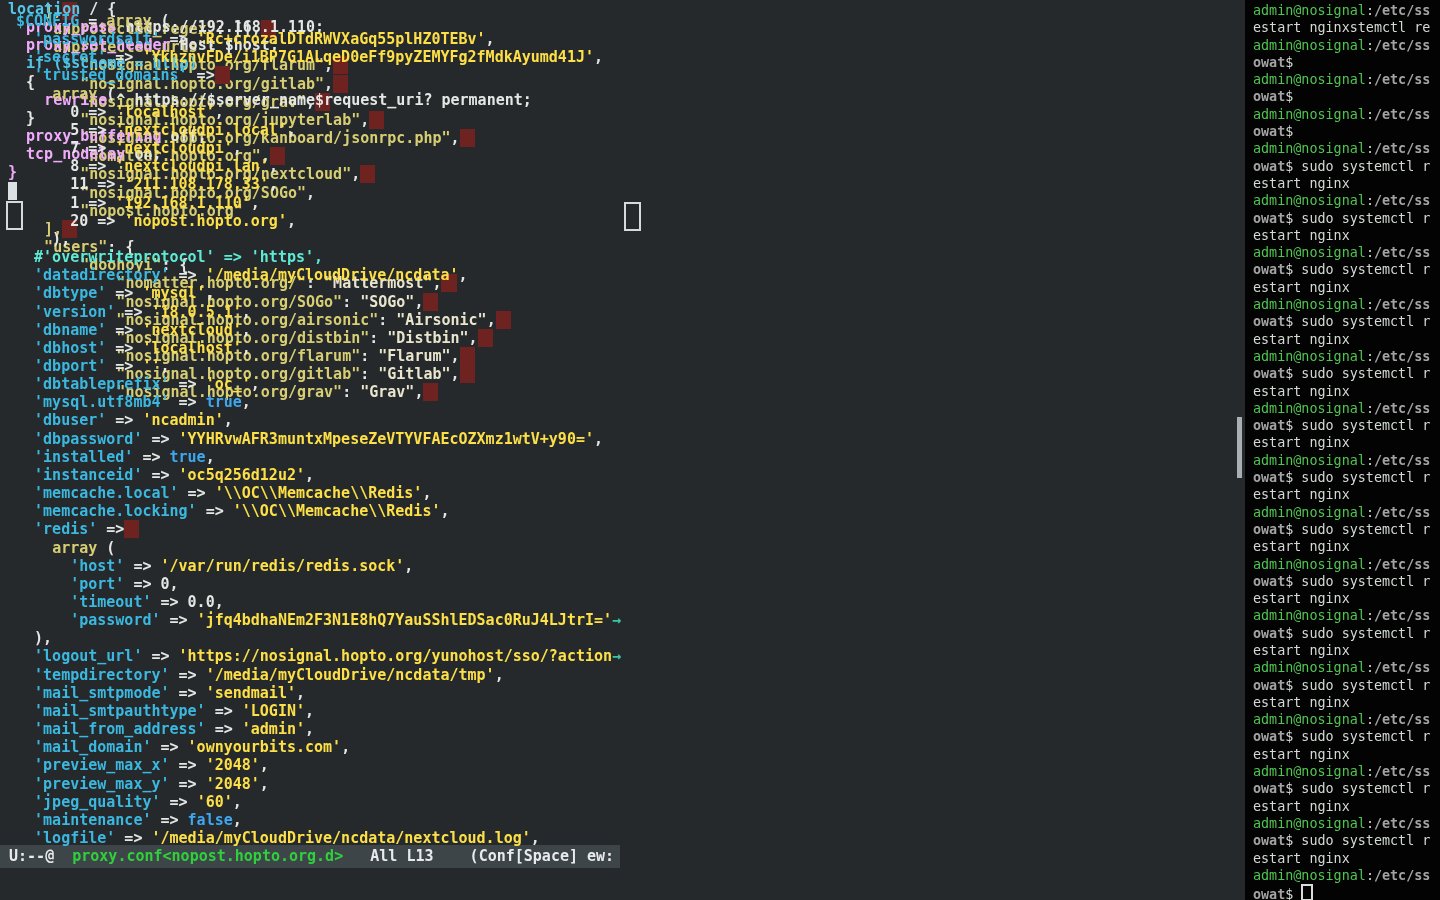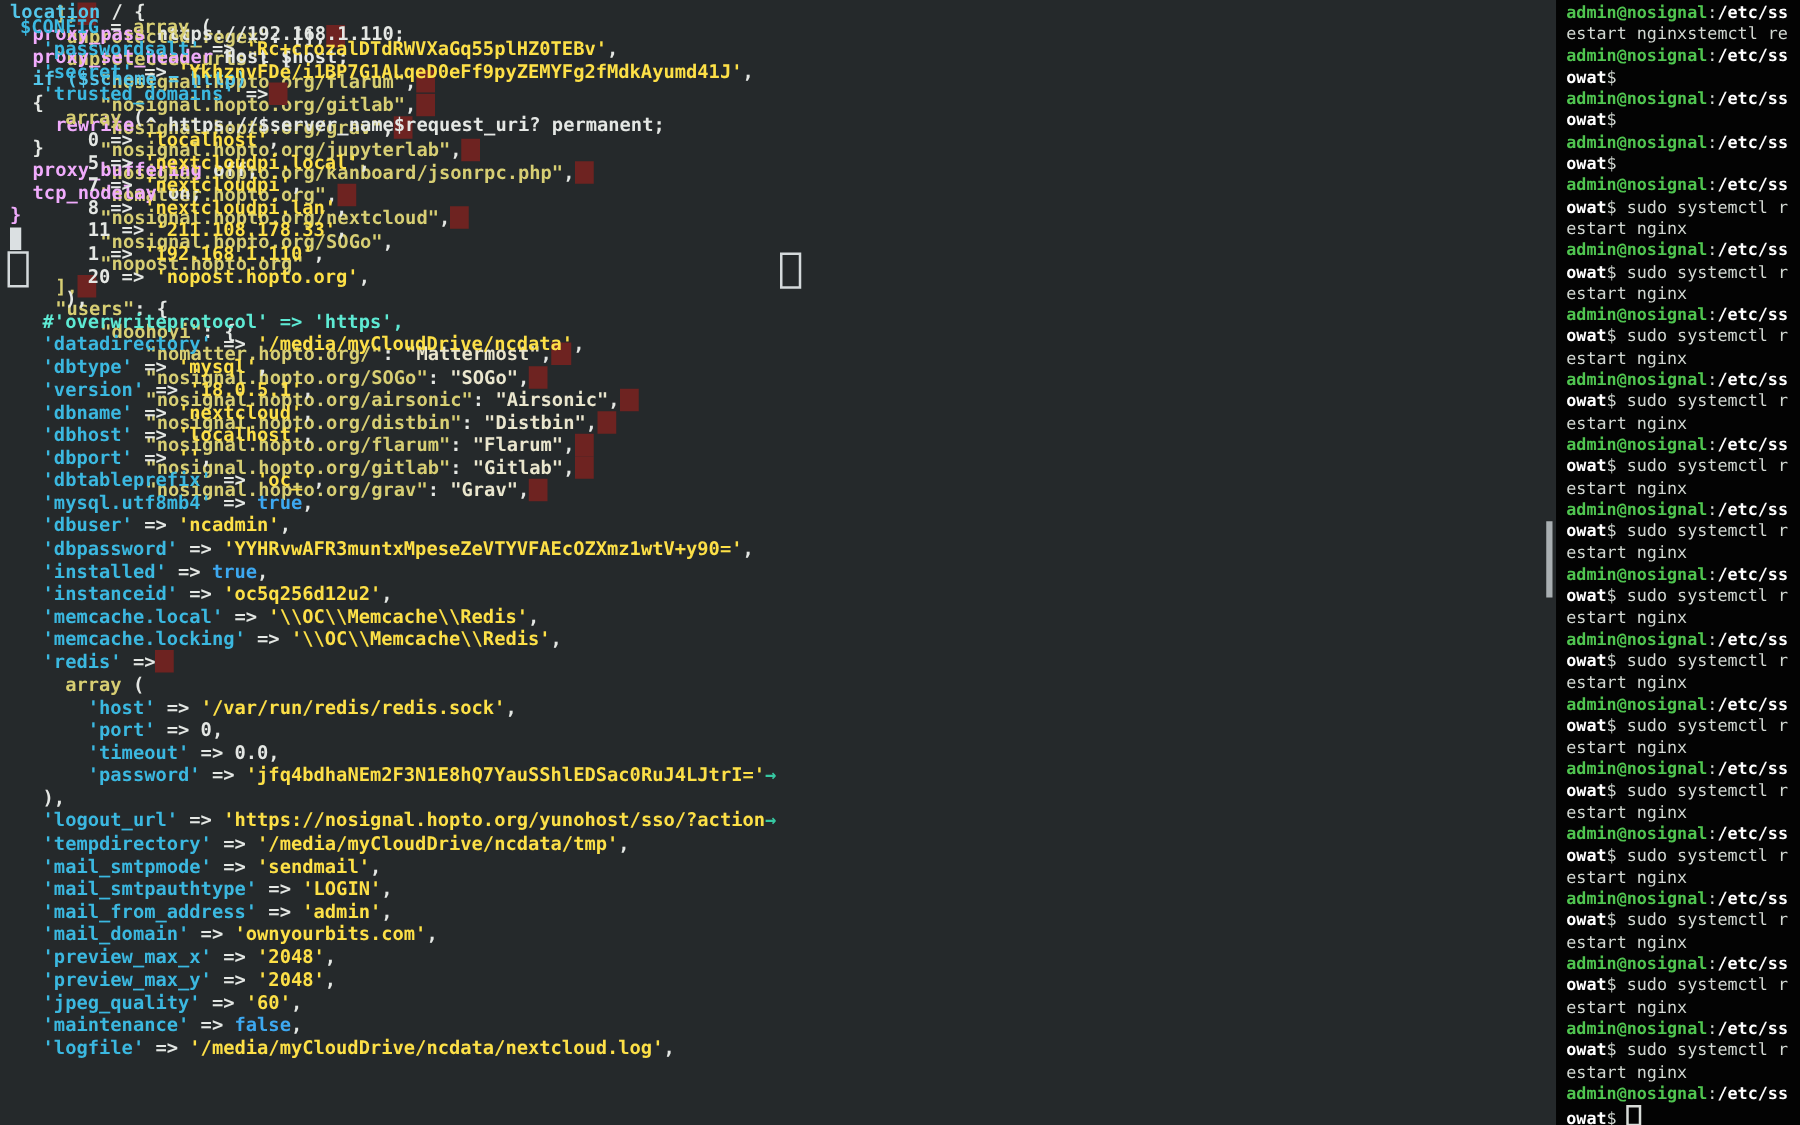--- a/index.html
+++ b/index.html
@@ -34,37 +34,40 @@
   .mf{color:#2fc452;}        
   .mt{color:#e8ebec;}        
   .mfb{color:#2ed13b;}       
   .gbox{position:absolute;width:13px;height:25px;border:2px solid #d5dadc;background:transparent;}
   #gbox-conf{left:6px;top:201px;}
   #gbox-php{left:624px;top:202px;}
   #sthumb{position:absolute;left:1237px;top:417px;width:5px;height:61px;background:#a9afb2;z-index:5;}
   
   .term{position:absolute;left:1245px;top:0;width:195px;height:900px;background:#030303;overflow:hidden;}
   .term pre{font-weight:normal;font-size:13.4px;line-height:17.3px;color:#d3d9d3;padding:2px 0 0 8px;}
-  .tg{color:#50c550;font-weight:bold;}
-  .tb{color:#ffffff;font-weight:bold;}
+  .tg{color:#50c550;font-weight:normal;}
+  .tb{color:#a3a3a3;font-weight:bold;}
   .tx{color:#d3d9d3;}
   .hc{display:inline-block;width:8px;height:13px;border:2px solid #d8dcd8;vertical-align:-2px;}
 </style>
 </head>
 <body>
 
 <div class="emacs">
   <div class="win">
     <pre id="w-conf"><div><span class="k">    ],</span><span class="ws"> </span></div><div><span class="k">    "unprotected_regex"</span><span class="p">: [],</span><span class="ws"> </span></div><div><span class="k">    "unprotected_urls"</span><span class="p">: [</span></div><div><span class="k">        "nosignal.hopto.org/flarum"</span><span class="p">,</span><span class="ws"> </span></div><div><span class="k">        "nosignal.hopto.org/gitlab"</span><span class="p">,</span><span class="ws"> </span></div><div><span class="k">        "nosignal.hopto.org/grav"</span><span class="p">,</span><span class="ws"> </span></div><div><span class="k">        "nosignal.hopto.org/jupyterlab"</span><span class="p">,</span><span class="ws"> </span></div><div><span class="k">        "nosignal.hopto.org/kanboard/jsonrpc.php"</span><span class="p">,</span><span class="ws"> </span></div><div><span class="k">        "nomatter.hopto.org"</span><span class="p">,</span><span class="ws"> </span></div><div><span class="k">        "nosignal.hopto.org/nextcloud"</span><span class="p">,</span><span class="ws"> </span></div><div><span class="k">        "nosignal.hopto.org/SOGo"</span><span class="p">,</span></div><div><span class="k">        "nopost.hopto.org"</span></div><div><span class="k">    ],</span><span class="ws"> </span></div><div><span class="k">    "users"</span><span class="p">: {</span></div><div><span class="k">        "doohoyi"</span><span class="p">: {</span></div><div><span class="k">            "nomatter.hopto.org/"</span><span class="p">: </span><span class="v">"Mattermost"</span><span class="p">,</span><span class="ws"> </span></div><div><span class="k">            "nosignal.hopto.org/SOGo"</span><span class="p">: </span><span class="v">"SOGo"</span><span class="p">,</span><span class="ws"> </span></div><div><span class="k">            "nosignal.hopto.org/airsonic"</span><span class="p">: </span><span class="v">"Airsonic"</span><span class="p">,</span><span class="ws"> </span></div><div><span class="k">            "nosignal.hopto.org/distbin"</span><span class="p">: </span><span class="v">"Distbin"</span><span class="p">,</span><span class="ws"> </span></div><div><span class="k">            "nosignal.hopto.org/flarum"</span><span class="p">: </span><span class="v">"Flarum"</span><span class="p">,</span><span class="ws"> </span></div><div><span class="k">            "nosignal.hopto.org/gitlab"</span><span class="p">: </span><span class="v">"Gitlab"</span><span class="p">,</span><span class="ws"> </span></div><div><span class="k">            "nosignal.hopto.org/grav"</span><span class="p">: </span><span class="v">"Grav"</span><span class="p">,</span><span class="ws"> </span></div></pre>
   </div>
   <div class="gbox" id="gbox-conf"></div>
 
   <div class="win">
     <pre id="w-proxy"><div><span class="cy">location</span><span class="p"> / {</span></div><div><span class="p">  </span><span class="o">proxy_pass</span><span class="p"> https://192.168.1.110;</span></div><div><span class="p">  </span><span class="o">proxy_set_header</span><span class="p"> Host $host;</span></div><div><span class="p"></span></div><div><span class="cy">  if ($scheme = http)</span></div><div><span class="p">  {</span></div><div><span class="p">    </span><span class="o">rewrite</span><span class="p"> ^ https://$server_name$request_uri? permanent;</span></div><div><span class="p">  }</span></div><div><span class="p"></span></div><div><span class="p">  </span><span class="o">proxy_buffering</span><span class="p"> off;</span></div><div><span class="p">  </span><span class="o">tcp_nodelay</span><span class="p"> on;</span></div><div><span class="o">}</span></div><div><span class="cur"> </span></div></pre>
   </div>
+  <div class="ml" id="ml-proxy">
+      <pre><div><span class="mt"> U:--@  </span><span class="mfb">proxy.conf&lt;nopost.hopto.org.d&gt;</span><span class="mt">   All L13    (Conf[Space] ew:</span></div></pre>
+    </div>
 
   <div class="win">
     <pre id="w-php"><div><span class="pk">$CONFIG</span><span class="p"> = </span><span class="k">array</span><span class="p"> (</span></div><div><span class="p">  </span><span class="pk">'passwordsalt'</span><span class="p"> =&gt; </span><span class="ps">'Rc+crozalDTdRWVXaGq55plHZ0TEBv'</span><span class="p">,</span></div><div><span class="p">  </span><span class="pk">'secret'</span><span class="p"> =&gt; </span><span class="ps">'YkhznvFDe/i1BP7G1ALqeD0eFf9pyZEMYFg2fMdkAyumd41J'</span><span class="p">,</span></div><div><span class="p">  </span><span class="pk">'trusted_domains'</span><span class="p"> =&gt;</span><span class="ws"> </span></div><div><span class="p">    </span><span class="k">array</span><span class="p"> (</span></div><div><span class="p">      0 =&gt; </span><span class="ps">'localhost'</span><span class="p">,</span></div><div><span class="p">      5 =&gt; </span><span class="ps">'nextcloudpi.local'</span><span class="p">,</span></div><div><span class="p">      7 =&gt; </span><span class="ps">'nextcloudpi'</span><span class="p">,</span></div><div><span class="p">      8 =&gt; </span><span class="ps">'nextcloudpi.lan'</span><span class="p">,</span></div><div><span class="p">      11 =&gt; </span><span class="ps">'211.108.178.33'</span><span class="p">,</span></div><div><span class="p">      1 =&gt; </span><span class="ps">'192.168.1.110'</span><span class="p">,</span></div><div><span class="p">      20 =&gt; </span><span class="ps">'nopost.hopto.org'</span><span class="p">,</span></div><div><span class="p">    ),</span></div><div><span class="cm">  #'overwriteprotocol' =&gt; 'https',</span></div><div><span class="p">  </span><span class="pk">'datadirectory'</span><span class="p"> =&gt; </span><span class="ps">'/media/myCloudDrive/ncdata'</span><span class="p">,</span></div><div><span class="p">  </span><span class="pk">'dbtype'</span><span class="p"> =&gt; </span><span class="ps">'mysql'</span><span class="p">,</span></div><div><span class="p">  </span><span class="pk">'version'</span><span class="p"> =&gt; </span><span class="ps">'18.0.5.1'</span><span class="p">,</span></div><div><span class="p">  </span><span class="pk">'dbname'</span><span class="p"> =&gt; </span><span class="ps">'nextcloud'</span><span class="p">,</span></div><div><span class="p">  </span><span class="pk">'dbhost'</span><span class="p"> =&gt; </span><span class="ps">'localhost'</span><span class="p">,</span></div><div><span class="p">  </span><span class="pk">'dbport'</span><span class="p"> =&gt; </span><span class="ps">''</span><span class="p">,</span></div><div><span class="p">  </span><span class="pk">'dbtableprefix'</span><span class="p"> =&gt; </span><span class="ps">'oc_'</span><span class="p">,</span></div><div><span class="p">  </span><span class="pk">'mysql.utf8mb4'</span><span class="p"> =&gt; </span><span class="bl">true</span><span class="p">,</span></div><div><span class="p">  </span><span class="pk">'dbuser'</span><span class="p"> =&gt; </span><span class="ps">'ncadmin'</span><span class="p">,</span></div><div><span class="p">  </span><span class="pk">'dbpassword'</span><span class="p"> =&gt; </span><span class="ps">'YYHRvwAFR3muntxMpeseZeVTYVFAEcOZXmz1wtV+y90='</span><span class="p">,</span></div><div><span class="p">  </span><span class="pk">'installed'</span><span class="p"> =&gt; </span><span class="bl">true</span><span class="p">,</span></div><div><span class="p">  </span><span class="pk">'instanceid'</span><span class="p"> =&gt; </span><span class="ps">'oc5q256d12u2'</span><span class="p">,</span></div><div><span class="p">  </span><span class="pk">'memcache.local'</span><span class="p"> =&gt; </span><span class="ps">'\\OC\\Memcache\\Redis'</span><span class="p">,</span></div><div><span class="p">  </span><span class="pk">'memcache.locking'</span><span class="p"> =&gt; </span><span class="ps">'\\OC\\Memcache\\Redis'</span><span class="p">,</span></div><div><span class="p">  </span><span class="pk">'redis'</span><span class="p"> =&gt;</span><span class="ws"> </span></div><div><span class="p">    </span><span class="k">array</span><span class="p"> (</span></div><div><span class="p">      </span><span class="pk">'host'</span><span class="p"> =&gt; </span><span class="ps">'/var/run/redis/redis.sock'</span><span class="p">,</span></div><div><span class="p">      </span><span class="pk">'port'</span><span class="p"> =&gt; 0,</span></div><div><span class="p">      </span><span class="pk">'timeout'</span><span class="p"> =&gt; 0.0,</span></div><div><span class="p">      </span><span class="pk">'password'</span><span class="p"> =&gt; </span><span class="ps">'jfq4bdhaNEm2F3N1E8hQ7YauSShlEDSac0RuJ4LJtrI='</span><span class="ar">→</span></div><div><span class="p">  ),</span></div><div><span class="p">  </span><span class="pk">'logout_url'</span><span class="p"> =&gt; </span><span class="ps">'https://nosignal.hopto.org/yunohost/sso/?action</span><span class="ar">→</span></div><div><span class="p">  </span><span class="pk">'tempdirectory'</span><span class="p"> =&gt; </span><span class="ps">'/media/myCloudDrive/ncdata/tmp'</span><span class="p">,</span></div><div><span class="p">  </span><span class="pk">'mail_smtpmode'</span><span class="p"> =&gt; </span><span class="ps">'sendmail'</span><span class="p">,</span></div><div><span class="p">  </span><span class="pk">'mail_smtpauthtype'</span><span class="p"> =&gt; </span><span class="ps">'LOGIN'</span><span class="p">,</span></div><div><span class="p">  </span><span class="pk">'mail_from_address'</span><span class="p"> =&gt; </span><span class="ps">'admin'</span><span class="p">,</span></div><div><span class="p">  </span><span class="pk">'mail_domain'</span><span class="p"> =&gt; </span><span class="ps">'ownyourbits.com'</span><span class="p">,</span></div><div><span class="p">  </span><span class="pk">'preview_max_x'</span><span class="p"> =&gt; </span><span class="ps">'2048'</span><span class="p">,</span></div><div><span class="p">  </span><span class="pk">'preview_max_y'</span><span class="p"> =&gt; </span><span class="ps">'2048'</span><span class="p">,</span></div><div><span class="p">  </span><span class="pk">'jpeg_quality'</span><span class="p"> =&gt; </span><span class="ps">'60'</span><span class="p">,</span></div><div><span class="p">  </span><span class="pk">'maintenance'</span><span class="p"> =&gt; </span><span class="bl">false</span><span class="p">,</span></div><div><span class="p">  </span><span class="pk">'logfile'</span><span class="p"> =&gt; </span><span class="ps">'/media/myCloudDrive/ncdata/nextcloud.log'</span><span class="p">,</span></div></pre>
   </div>
   <div class="gbox" id="gbox-php"></div>
 </div>
 
 <div id="sthumb"></div>
 
 <div class="term">

